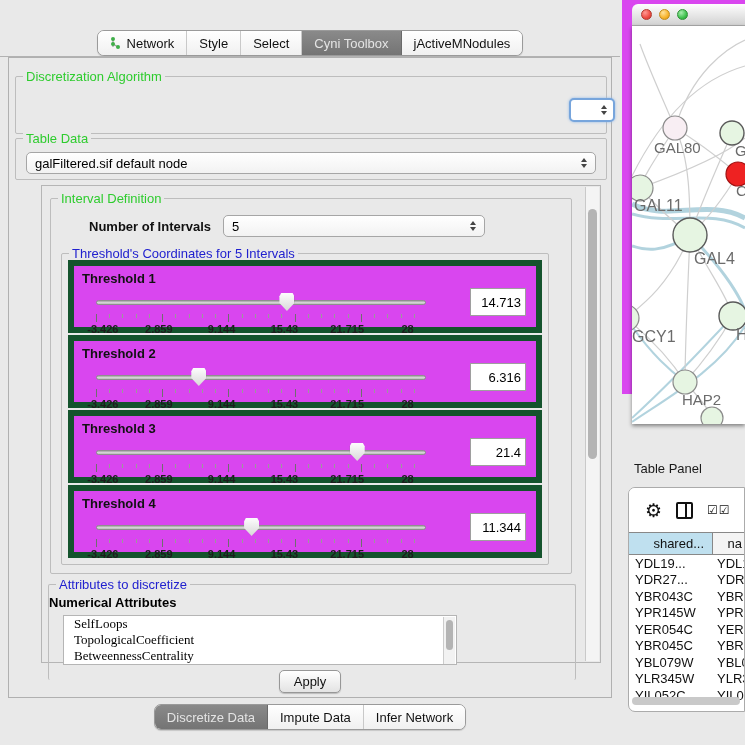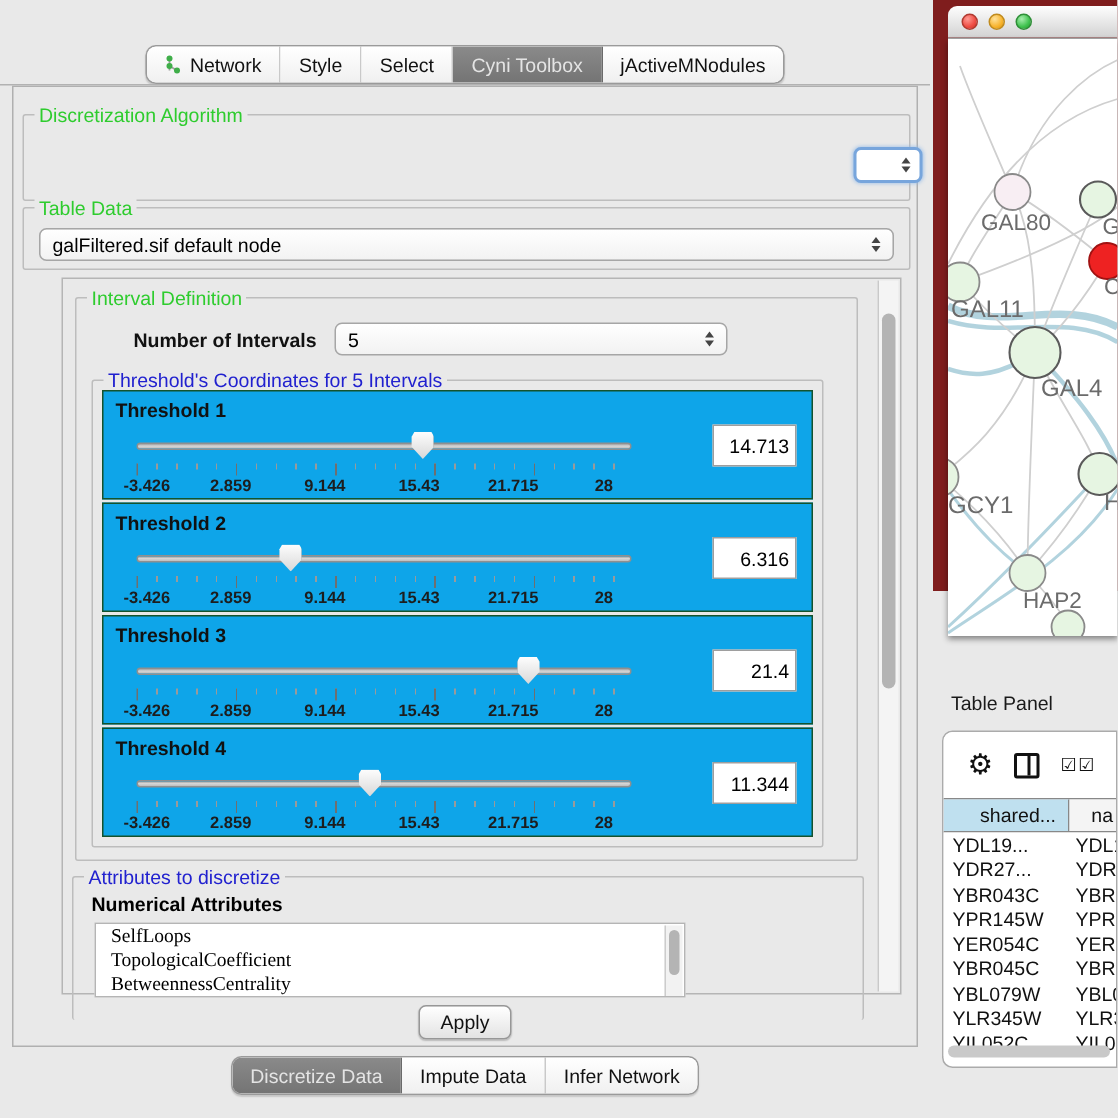--- a/index.html
+++ b/index.html
@@ -65,21 +65,21 @@
   .vscrollbar .thumb { position:absolute; left:2px; width:9px; border-radius:5px; background:#b4b4b4; }
   .vthumb-main { top:22px; height:250px; }
 
   .interval-group { left:8px; top:12px; width:522px; height:376px; }
   .noi-row { position:absolute; left:38px; top:20px; display:flex; align-items:center; }
   .noi-label { font-weight:bold; font-size:13px; }
   .noi-combo { position:absolute; left:172px; top:16px; width:262px; height:22px; }
 
   .threshold-group { left:10px; top:54px; width:488px; height:312px; }
 
-  .tpanel { position:absolute; left:6px; width:474px; height:73px; background:#0ea5e9; border:1px solid #14532d; }
+  .tpanel { position:absolute; left:6px; width:474px; height:73px; background:#d946ef; border:6px solid #14532d; }
   .tpanel .tlabel { position:absolute; left:8px; top:5px; font-weight:bold; font-size:13px; }
   .slider-wrap { position:absolute; left:22px; top:26px; width:330px; height:40px; }
   .track { position:absolute; left:0; top:8px; width:100%; height:5px; border-radius:3px;
     background:linear-gradient(#9e9e9e,#d6d6d6 45%,#bdbdbd); border:1px solid #8f8f8f; }
   .thumb-sl { position:absolute; top:1px; width:15px; height:18px; margin-left:-7px;
     background:linear-gradient(#fdfdfd,#d8d8d8); clip-path:polygon(12% 0,88% 0,100% 18%,100% 55%,50% 100%,0 55%,0 18%);
     filter:drop-shadow(0 0 1px #777); }
   .ticks { position:absolute; left:0; right:-1px; top:22px; height:8px; }
   .ticks::before { content:""; position:absolute; left:0; right:0; top:0; height:4px;
     background:repeating-linear-gradient(to right,#9a9a9a 0 1px,transparent 1px 4%); }
@@ -87,35 +87,35 @@
     background:repeating-linear-gradient(to right,#6f6f6f 0 1px,transparent 1px 20%); }
   .ticklabels { position:absolute; left:0; right:16px; top:31px; height:12px; font-size:11px; font-weight:bold; color:#1d1d1d; }
   .ticklabels span { position:absolute; transform:translateX(-50%); white-space:nowrap; }
   .tl0 { left:0; transform:translateX(-28%) !important; }
   .tl1 { left:20%; } .tl2 { left:40%; } .tl3 { left:60%; } .tl4 { left:80%; }
   .tl5 { left:100%; transform:translateX(-70%) !important; }
   .tvalue { position:absolute; right:10px; top:22px; width:56px; height:28px; background:#fff;
     border:1px solid #9e9e9e; font-size:13px; text-align:right; padding:0 4px; font-family:"Liberation Sans",sans-serif; }
 
   .attr-group { left:6px; top:398px; width:528px; height:96px; border-bottom:none; }
-  .attr-subtitle { position:absolute; left:12px; top:10px; font-weight:bold; font-size:13px; color:#000; }
+  .attr-subtitle { position:absolute; left:0; top:10px; font-weight:bold; font-size:13px; color:#000; }
   .attr-list { position:absolute; left:14px; top:30px; width:394px; height:50px; background:#fff; border:1px solid #b5b5b5; overflow:hidden;font-family:Liberation Serif, serif; }
   .attr-item { font-size:13px; padding-left:10px; line-height:16px; color:#000; }
   .attr-scroll { position:absolute; right:1px; top:1px; width:12px; height:48px; background:#f2f2f2; border-left:1px solid #ccc; }
   .attr-scroll .thumb { position:absolute; left:2px; top:3px; width:7px; height:30px; border-radius:4px; background:#b4b4b4; }
 
   .apply-btn { position:absolute; left:50%; transform:translateX(-50%); top:612px; width:62px; height:23px;
     background:linear-gradient(#ffffff,#e3e3e3); border:1px solid #979797; border-radius:5px;
     font-size:13px; display:flex; align-items:center; justify-content:center; box-shadow:0 1px 1px rgba(0,0,0,.2); }
 
   .cp-bottom-tabs { position:absolute; left:0; top:704px; width:620px; display:flex; justify-content:center; }
 
   
   .right-side { position:absolute; left:620px; top:0; width:125px; height:745px; background:#e9e9e9; }
-  .net-window { position:absolute; left:2px; top:0; width:123px; height:394px; background:#7f1d1d; }
+  .net-window { position:absolute; left:2px; top:0; width:123px; height:394px; background:#d946ef; }
   .net-inner { position:absolute; left:10px; top:4px; right:0; height:421px; }
   .net-titlebar { height:22px; background:linear-gradient(#fefefe,#d2d2d2); border-radius:6px 0 0 0;
     border-bottom:1px solid #aaa; display:flex; align-items:center; gap:7px; padding-left:9px; }
   .traffic { width:11px; height:11px; border-radius:50%; }
   .traffic.red { background:radial-gradient(circle at 35% 30%,#ff9a93,#ee4b42 60%,#c0392b); border:1px solid #b03a30; }
   .traffic.yellow { background:radial-gradient(circle at 35% 30%,#ffe29a,#f7b32c 60%,#d3900e); border:1px solid #c08b1e; }
   .traffic.green { background:radial-gradient(circle at 35% 30%,#a8edae,#3fc24e 60%,#27962f); border:1px solid #2f8f38; }
   .net-canvas { position:absolute; left:0; top:22px; right:0; height:398px; background:#fff; box-shadow:0 2px 4px rgba(0,0,0,.45); }
   .net-canvas svg { display:block; }
 

